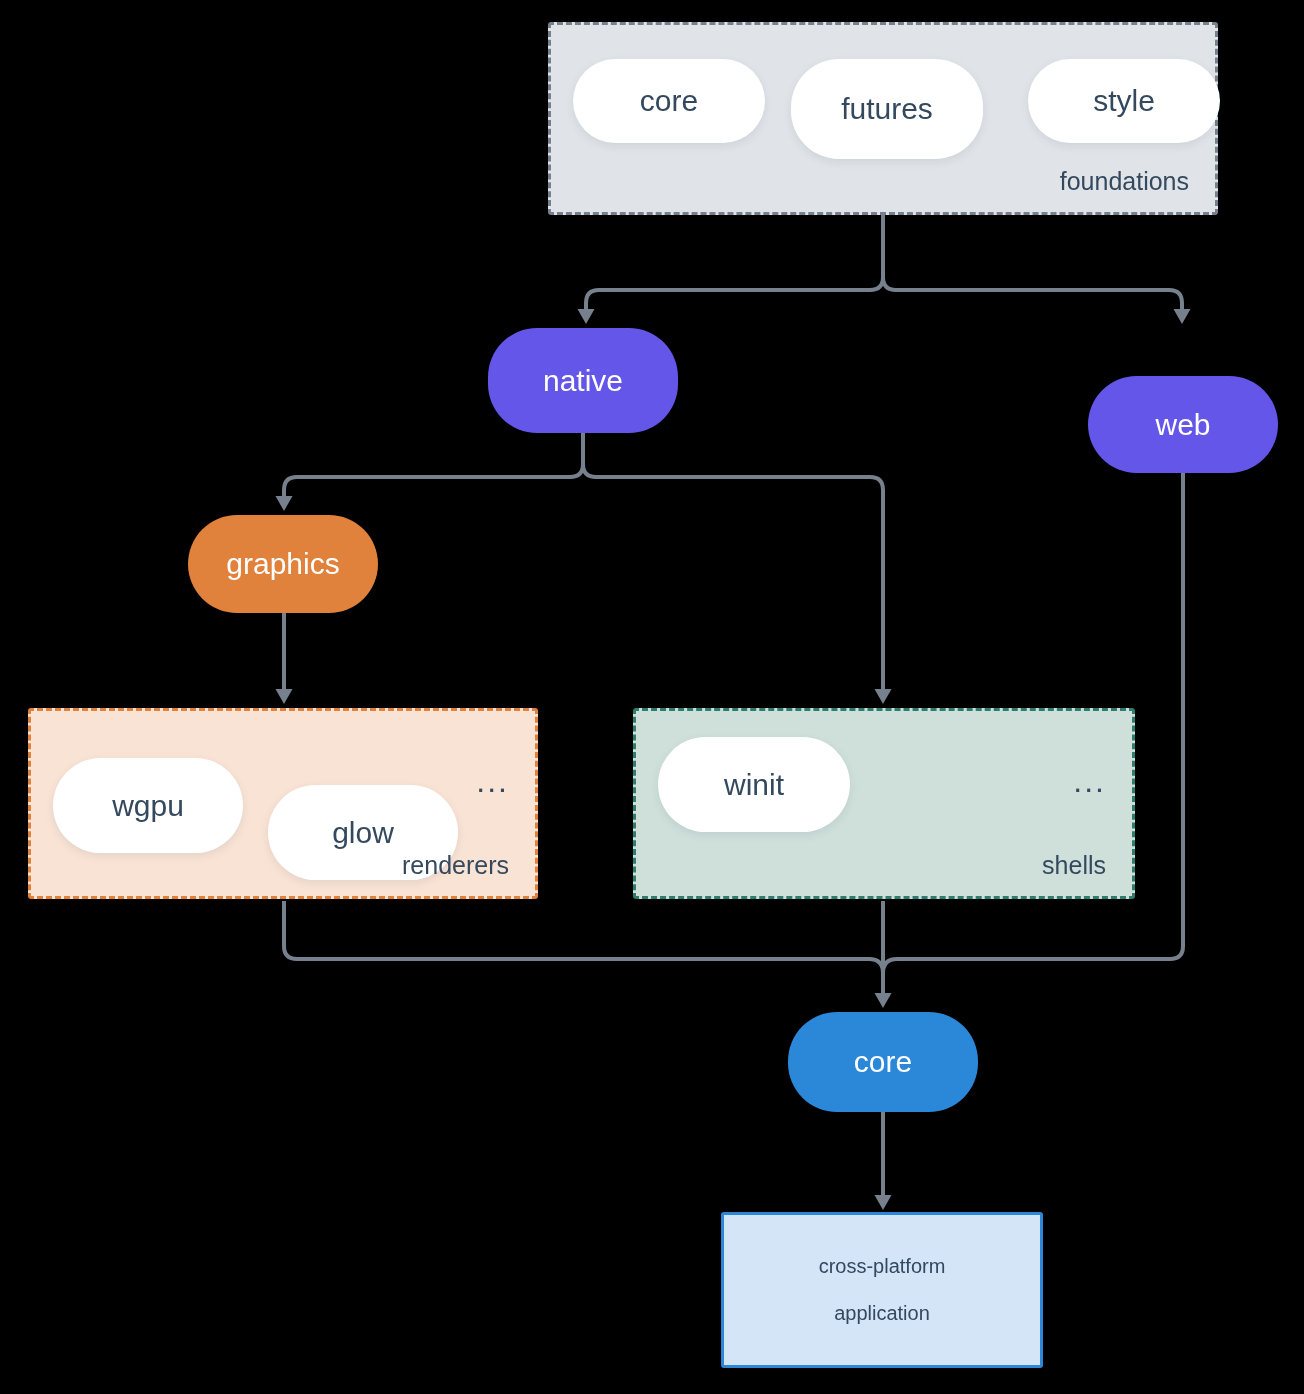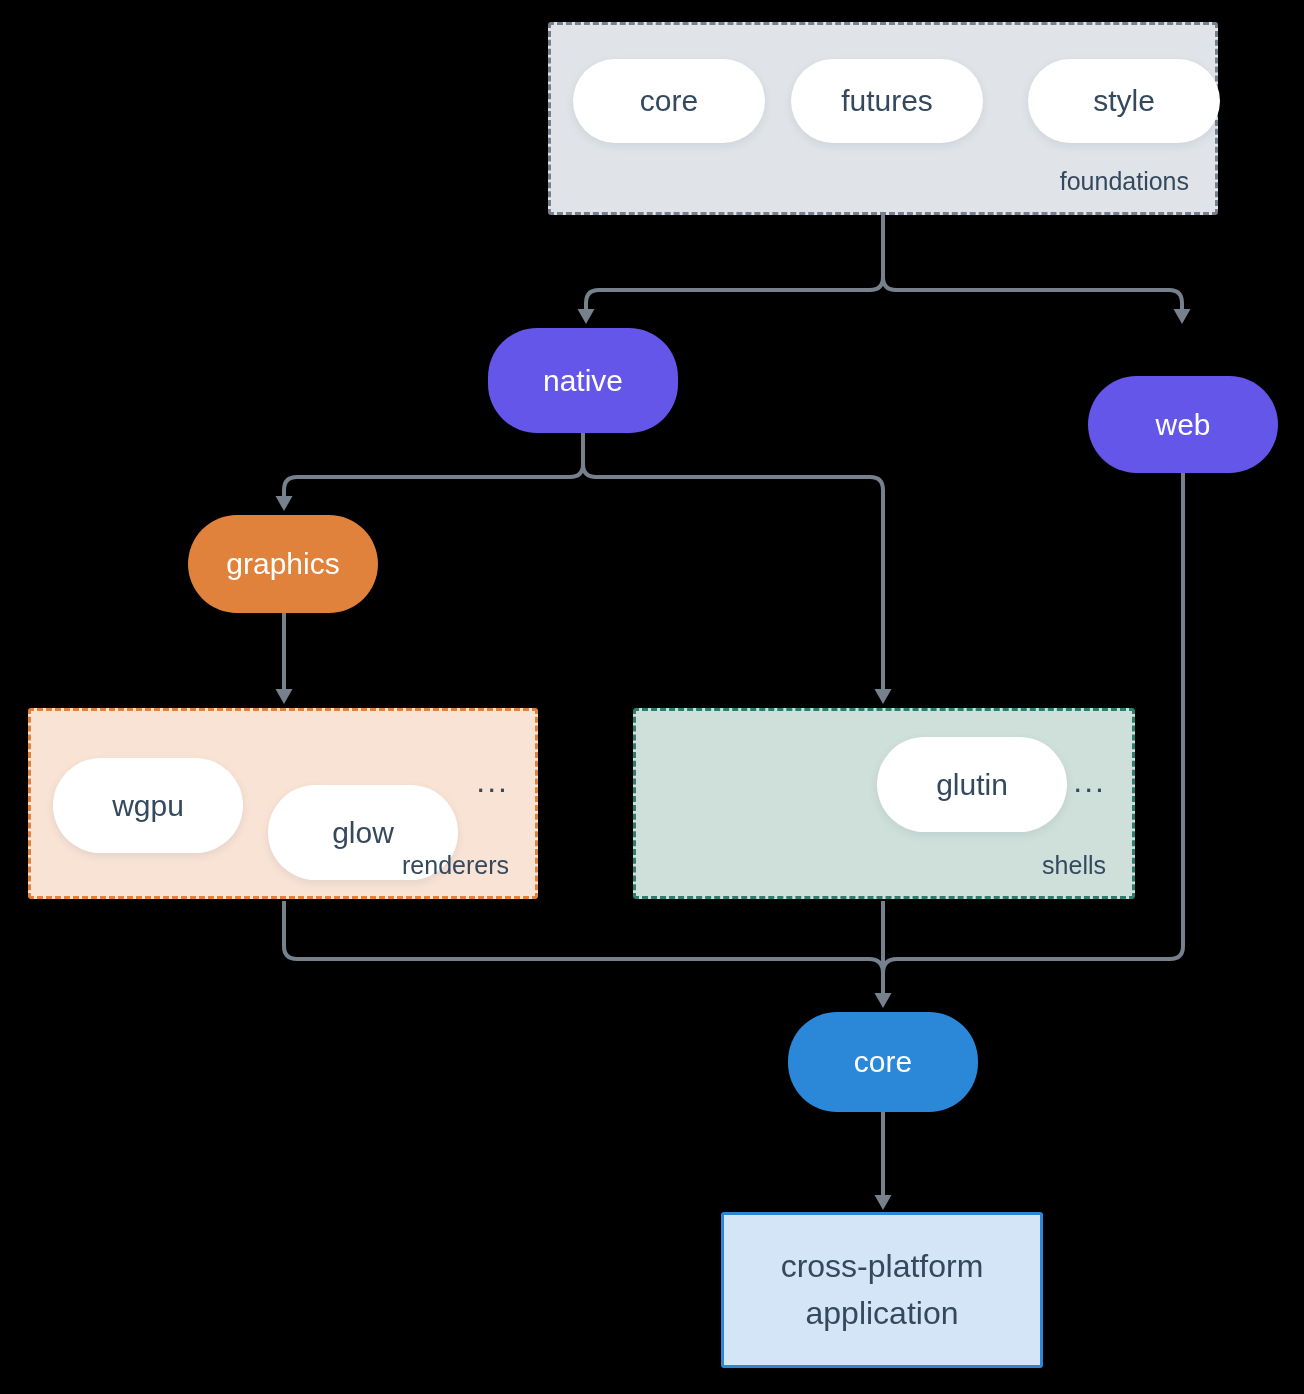--- a/index.html
+++ b/index.html
@@ -24,21 +24,21 @@
   .node-pill{
     position:absolute;display:flex;align-items:center;justify-content:center;
     border-radius:49px;color:#fff;font-size:30px;
   }
   .ellipsis{
     position:absolute;color:#34495e;font-size:32px;letter-spacing:2px;
   }
   .app-box{
     display:flex;flex-direction:column;align-items:center;justify-content:center;
     background:#d3e5f7;border:3px solid #2e86d8;border-radius:3px;
-    color:#34495e;font-size:32px;line-height:47px;text-align:center;
+    color:#34495e;font-size:20px;line-height:47px;text-align:center;
   }
   
   .foundations{left:548px;top:22px;width:670px;height:193px;background:#e0e4e8;border-color:#76818d;}
   .renderers{left:28px;top:708px;width:510px;height:191px;background:#f9e3d4;border-color:#e0813c;}
   .shells{left:633px;top:708px;width:502px;height:191px;background:#cfe0da;border-color:#2e7d6e;}
   .native{left:488px;top:328px;width:190px;height:105px;background:#6456e8;}
   .web{left:1088px;top:328px;width:190px;height:97px;background:#6456e8;margin-top:48px;}
   .graphics{left:188px;top:515px;width:190px;height:98px;background:#e0813c;}
   .iced{left:788px;top:1012px;width:190px;height:100px;background:#2b87d8;}
   .application{left:721px;top:1212px;width:322px;height:156px;}
@@ -73,21 +73,21 @@
       <polygon points="284,704 275.5,689 292.5,689"></polygon>
       <polygon points="883,1008 874.5,993 891.5,993"></polygon>
       <polygon points="883,1210 874.5,1195 891.5,1195"></polygon>
     </g>
   </svg>
 
   <div class="node group-box foundations">
     <div class="pill" style="left:22px;top:34px;width:192px;height:84px;">
       <span>core</span>
     </div>
-    <div class="pill" style="left:240px;top:34px;width:192px;height:84px;">
+    <div class="pill" style="left:240px;top:34px;width:192px;height:100px;">
       <span>futures</span>
     </div>
     <div class="pill" style="left:477px;top:34px;width:192px;height:84px;justify-content:center;">
       <span>style</span>
     </div>
     <div class="group-label">foundations</div>
   </div>
 
   <div class="node node-pill native">
     <span>native</span>
@@ -105,22 +105,22 @@
       <span>wgpu</span>
     </div>
     <div class="pill" style="left:237px;top:26px;width:190px;height:95px;margin-top:48px;">
       <span>glow</span>
     </div>
     <div class="ellipsis" style="right:26px;top:52px;">...</div>
     <div class="group-label">renderers</div>
   </div>
 
   <div class="node group-box shells">
-    <div class="pill" style="left:241px;top:26px;width:190px;height:95px;">
-      <span>glutin</span>
+    <div class="pill" style="left:22px;top:26px;width:192px;height:95px;">
+      <span>winit</span>
     </div>
     <div class="ellipsis" style="right:26px;top:52px;">...</div>
     <div class="group-label">shells</div>
   </div>
 
   <div class="node node-pill iced">
     <span>core</span>
   </div>
 
   <div class="node app-box application">

